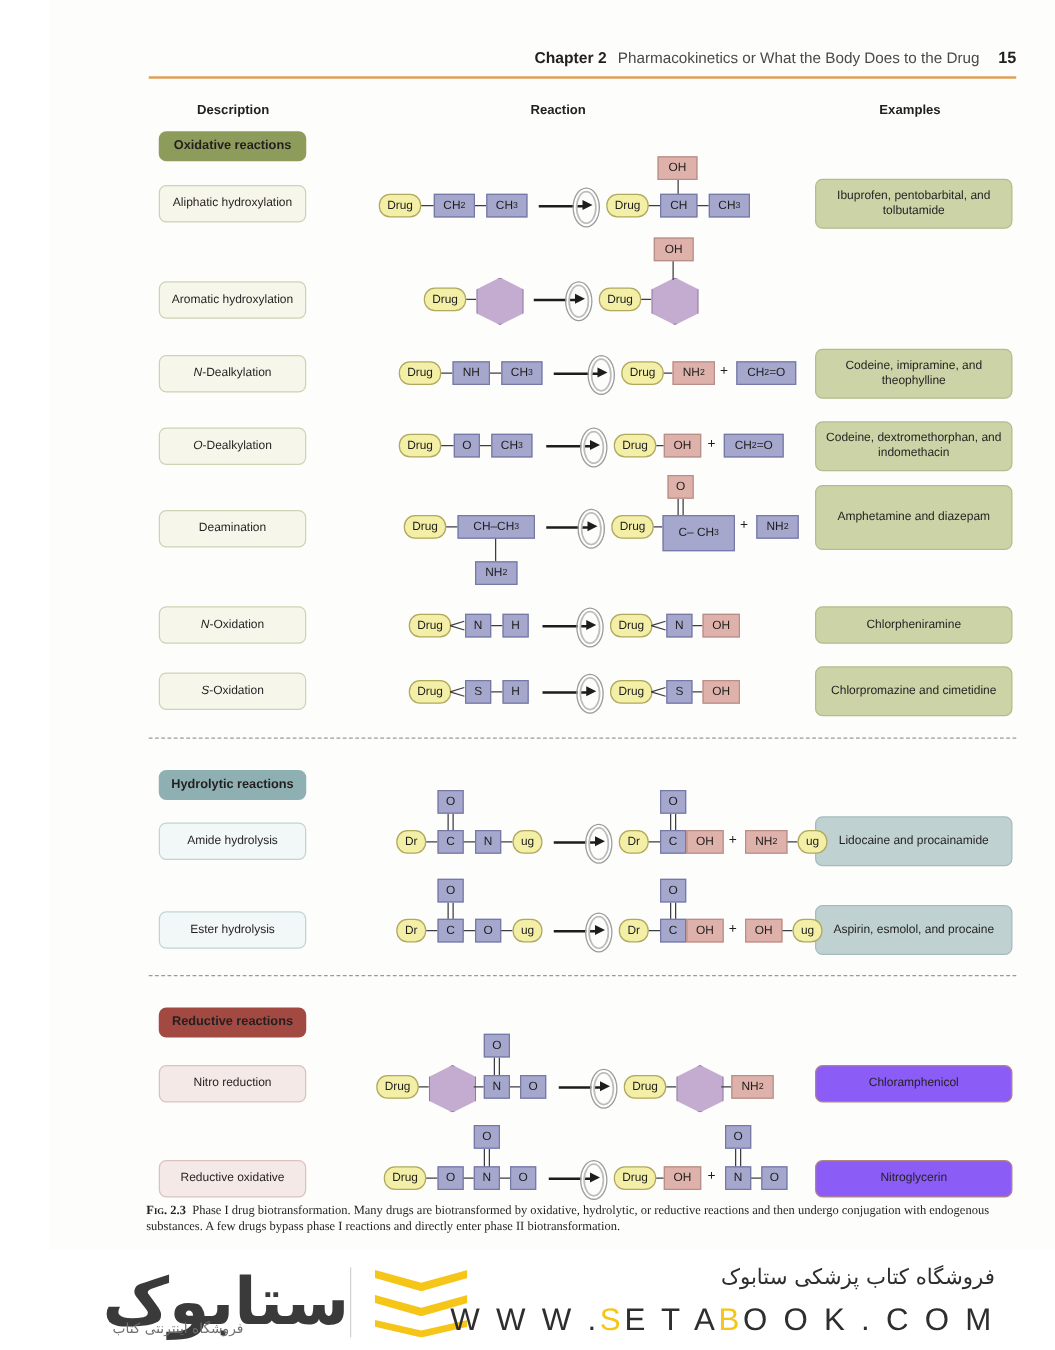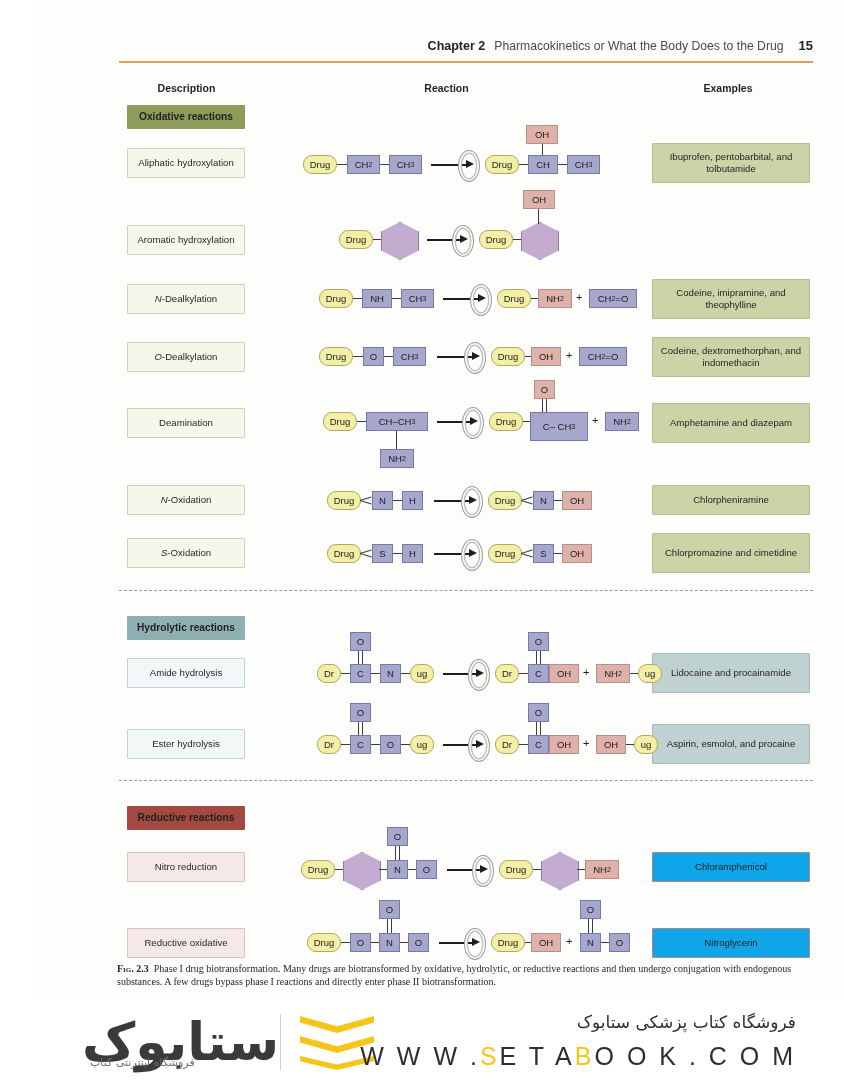--- a/index.html
+++ b/index.html
@@ -22,39 +22,39 @@
   .rule{position:absolute;left:80px;right:70px;top:61px;height:1.6px;background:#e0a05a;}
 
   
   .colhead{position:absolute;top:82px;font-size:10.5px;font-weight:bold;color:#231f20;text-align:center;}
   .colhead.desc{left:80px;width:135px;}
   .colhead.rxn{left:300px;width:215px;}
   .colhead.ex{left:605px;width:168px;}
 
   
   .pill{
-    position:absolute;border-radius:1px;border:1px solid #b9b9ae;
+    position:absolute;border-radius:6px;border:1px solid #b9b9ae;
     display:flex;align-items:center;justify-content:center;text-align:center;
     font-size:9.6px;line-height:1.22;color:#231f20;box-sizing:border-box;
     padding:3px 5px;
   }
   .pill.section{font-weight:bold;font-size:10.2px;border:none;}
   .desc-col{left:88px;width:118px;}
   .ex-col{left:613px;width:158px;}
 
   
   .sec-ox{background:#8d9c5b;}
   .sec-hy{background:#8fb0b2;}
   .sec-re{background:#a24a42;}
   .desc-ox{background:#f6f7ea;border-color:#cfd2b4;}
   .desc-hy{background:#f2f7f7;border-color:#c1d3d4;}
   .desc-re{background:#f5e9e7;border-color:#dcc2bd;}
   .ex-ox{background:#ccd3a7;border-color:#b3bc8c;}
   .ex-hy{background:#c0d1d1;border-color:#a6bcbc;}
-  .ex-re{background:#0ea5e9;border-color:#b08582;}
+  .ex-re{background:#8b5cf6;border-color:#b08582;}
 
   
   .divider{position:absolute;left:80px;right:70px;border-top:1px dashed #9a9a9a;height:0;}
 
   
   .rxn{position:absolute;}
   .node{
     position:absolute;box-sizing:border-box;
     display:flex;align-items:center;justify-content:center;
     font-size:9.5px;line-height:1;color:#1d1d1b;
@@ -218,21 +218,21 @@
     <div class="arrowhead" style="left:153px;top:5px;"></div>
     <div class="enzyme" style="left:145px;top:-5px;width:20px;height:30px;"></div>
     <div class="node n-drug" style="left:172px;top:0px;width:34px;height:19px;">Drug</div>
     <div class="bond bondh" style="left:206px;top:9px;width:6px;"></div>
     <div class="node n-pink" style="left:212px;top:0px;width:30px;height:19px;">OH</div>
     <div class="plus" style="left:247px;top:2px;">+</div>
     <div class="node n-blue" style="left:260px;top:0px;width:48px;height:19px;">CH<sub>2</sub>=O</div>
   </div>
 
   <div class="pill desc-ox desc-col" style="top:408px;height:30px;">Deamination</div>
-  <div class="pill ex-ox ex-col" style="top:403px;height:40px;">Amphetamine and diazepam</div>
+  <div class="pill ex-ox ex-col" style="top:388px;height:52px;">Amphetamine and diazepam</div>
   <div class="rxn" style="left:284px;top:390px;width:290px;height:75px;">
     <div class="node n-drug" style="left:0px;top:22px;width:34px;height:19px;">Drug</div>
     <div class="bond bondh" style="left:34px;top:31px;width:9px;"></div>
     <div class="node n-blue" style="left:43px;top:22px;width:62px;height:19px;">CH–CH<sub>3</sub></div>
     <div class="bond bondv" style="left:73px;top:41px;height:18px;"></div>
     <div class="node n-blue" style="left:57px;top:59px;width:34px;height:19px;">NH<sub>2</sub></div>
     <div class="arrowline" style="left:114px;top:31px;width:36px;"></div>
     <div class="arrowhead" style="left:147px;top:27px;"></div>
     <div class="enzyme" style="left:139px;top:17px;width:20px;height:30px;"></div>
     <div class="node n-drug" style="left:166px;top:22px;width:34px;height:19px;">Drug</div>

